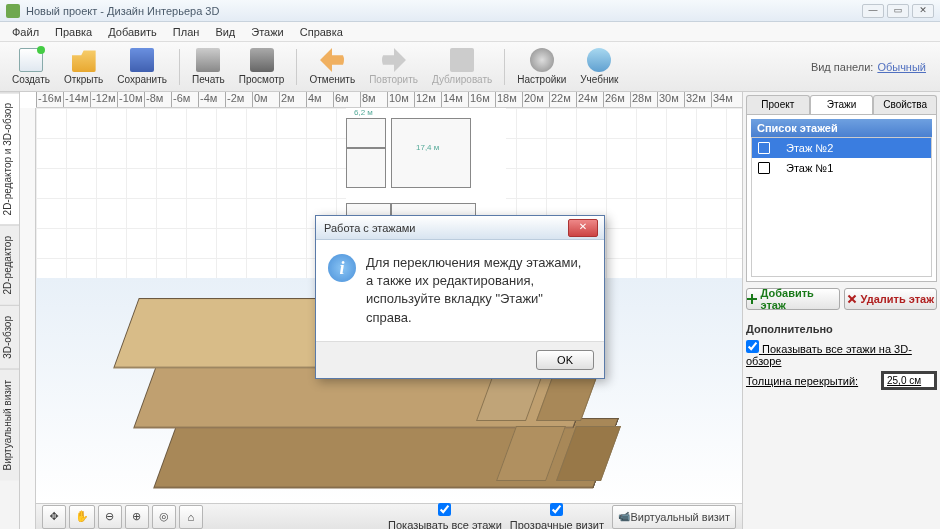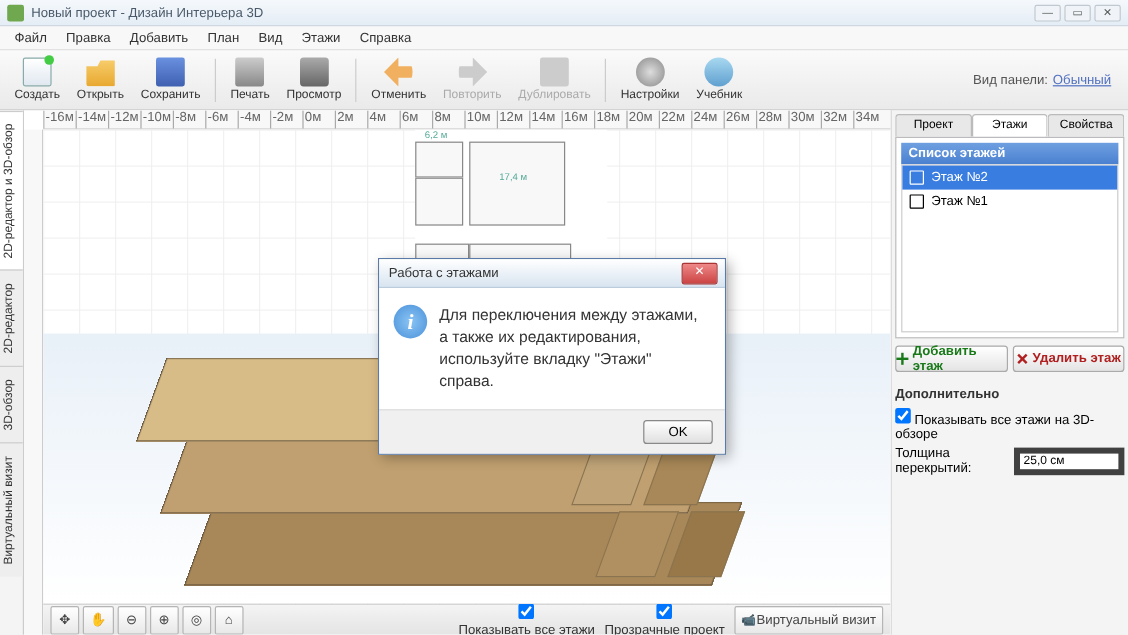--- a/index.html
+++ b/index.html
@@ -69,33 +69,33 @@
 .bottombar label { font-size: 10px; color: #333; display: flex; align-items: center; gap: 3px; flex-direction: column; }
 
 
 .rightpanel { width: 198px; background: #f4f4f4; border-left: 1px solid #ccc; display: flex; flex-direction: column; }
 .rtabs { display: flex; height: 22px; padding: 3px 3px 0 3px; gap: 0; }
 .rtab { flex: 1; text-align: center; padding: 3px 2px; font-size: 10px; background: #e8e8e8; border: 1px solid #bbb; border-bottom: none; border-radius: 3px 3px 0 0; cursor: pointer; }
 .rtab.active { background: #fff; }
 .panel-body { background: #fff; border: 1px solid #bbb; margin: 0 3px; padding: 4px; flex: 0 0 auto; }
 .panel-title { background: linear-gradient(#6ea0e0, #4a80d0); color: #fff; font-weight: bold; padding: 3px 6px; font-size: 11px; }
 .floor-list { background: #fff; border: 1px solid #ccc; min-height: 140px; }
-.floor-item { padding: 4px 6px; display: flex; align-items: center; gap: 6px; font-size: 11px; cursor: pointer; }
+.floor-item { padding: 4px 6px; display: flex; align-items: center; gap: 16px; font-size: 11px; cursor: pointer; }
 .floor-item.selected { background: #3a7de0; color: #fff; }
 .floor-item .fico { width: 12px; height: 12px; border: 1px solid currentColor; border-radius: 1px; }
 
 .panel-buttons { display: flex; gap: 4px; margin: 6px 3px; }
 .panel-btn { flex: 1; height: 22px; border: 1px solid #aaa; border-radius: 3px; background: linear-gradient(#fff, #e4e4e4); display: flex; align-items: center; justify-content: center; gap: 4px; font-size: 10px; cursor: pointer; }
 .panel-btn.add { color: #1a7a1a; font-weight: bold; }
 .panel-btn.del { color: #b02020; font-weight: bold; }
 
 .panel-section { margin: 4px 3px; }
 .panel-section .sec-title { font-size: 11px; font-weight: bold; color: #333; padding: 3px 0; }
-.panel-row { display: flex; align-items: center; gap: 4px; padding: 2px 0; font-size: 10px; }
-.panel-row input[type=text] { width: 92px; border: 5px solid #404040; padding: 1px 3px; font-size: 10px; }
+.panel-row { display: flex; align-items: center; gap: 4px; padding: 2px 0; font-size: 10px; text-decoration: underline; }
+.panel-row input[type=text] { width: 56px; border: 3px solid #404040; padding: 1px 3px; font-size: 10px; }
 .modal { position: absolute; left: 315px; top: 215px; width: 290px; background: #f0f0f0; border: 1px solid #5a7aa8; box-shadow: 3px 3px 10px rgba(0,0,0,.3); }
 .modal-title { height: 24px; background: linear-gradient(#fff, #d8e4f0); border-bottom: 1px solid #bcd; display: flex; align-items: center; padding: 0 6px 0 8px; font-size: 11px; color: #333; }
 .modal-title .close { margin-left: auto; width: 30px; height: 18px; background: linear-gradient(#e88, #c44); border: 1px solid #a33; border-radius: 2px; color: #fff; text-align: center; line-height: 14px; cursor: pointer; font-size: 10px; }
 .modal-body { padding: 14px 12px; display: flex; gap: 10px; background: #fff; }
 .modal-body .info-icon { width: 28px; height: 28px; border-radius: 50%; background: radial-gradient(#89c4f4, #4a90d9); color: #fff; font-weight: bold; font-size: 18px; text-align: center; line-height: 28px; flex-shrink: 0; font-style: italic; font-family: Georgia, serif; }
 .modal-body .msg { font-size: 13px; color: #333; line-height: 1.4; }
 .modal-footer { padding: 8px 10px; background: #f0f0f0; border-top: 1px solid #ddd; text-align: right; }
 .modal-footer button { padding: 3px 20px; border: 1px solid #888; border-radius: 3px; background: linear-gradient(#fff, #e0e0e0); cursor: pointer; font-size: 11px; }
 
 
@@ -308,21 +308,21 @@
           <div class="mini-btn">
               <span>⌂</span>
             </div>
           <div class="right">
             <label>
                 <input type="checkbox" checked="" style=""> 
                 <span>Показывать все этажи</span>
               </label>
             <label>
                 <input type="checkbox" checked="" style=""> 
-                <span>Прозрачные проект</span>
+                <span>Прозрачные визит</span>
               </label>
             <div class="mini-btn lbl">📹 <span>Виртуальный визит</span></div>
           </div>
         </div>
       </div>
     </div>
   </div>
 
   <div class="rightpanel">
     <div class="rtabs">

